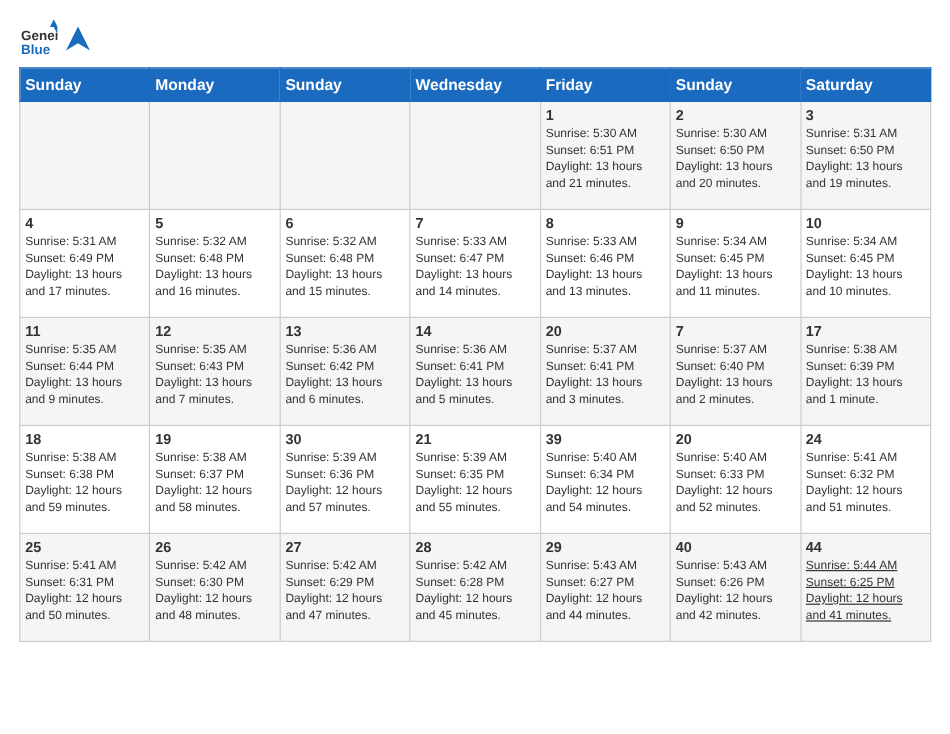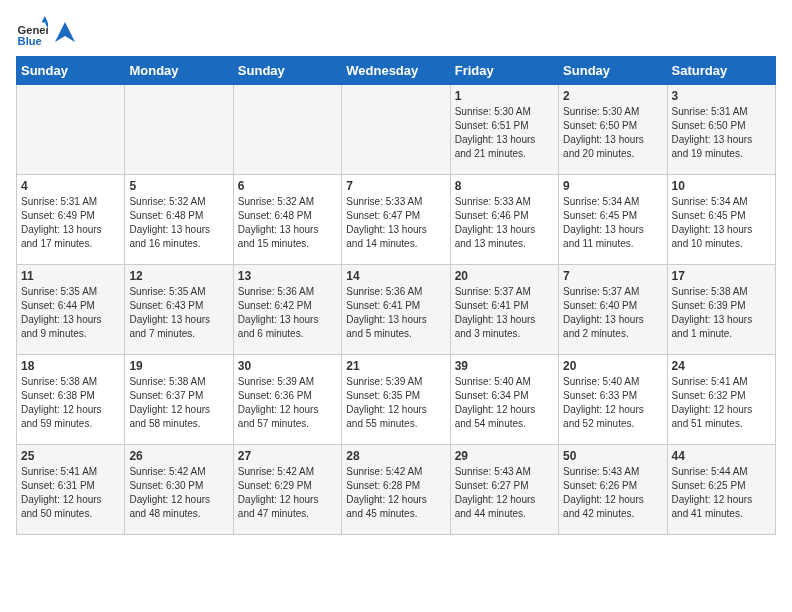--- a/index.html
+++ b/index.html
@@ -330,28 +330,28 @@
 and 45 minutes.</div>
         </td>
         <td>
           <span class="day-number">29</span>
           <div class="day-info" style="white-space: pre-line;">Sunrise: 5:43 AM
 Sunset: 6:27 PM
 Daylight: 12 hours
 and 44 minutes.</div>
         </td>
         <td>
-          <span class="day-number">50</span>
+          <span class="day-number">40</span>
           <div class="day-info" style="white-space: pre-line;">Sunrise: 5:43 AM
 Sunset: 6:26 PM
 Daylight: 12 hours
 and 42 minutes.</div>
         </td>
         <td>
           <span class="day-number">44</span>
-          <div class="day-info" style="white-space: pre-line;">Sunrise: 5:44 AM
+          <div class="day-info" style="white-space: pre-line; text-decoration: underline;">Sunrise: 5:44 AM
 Sunset: 6:25 PM
 Daylight: 12 hours
 and 41 minutes.</div>
         </td>
       </tr>
     </tbody>
 </table>
 
 </body></html>

